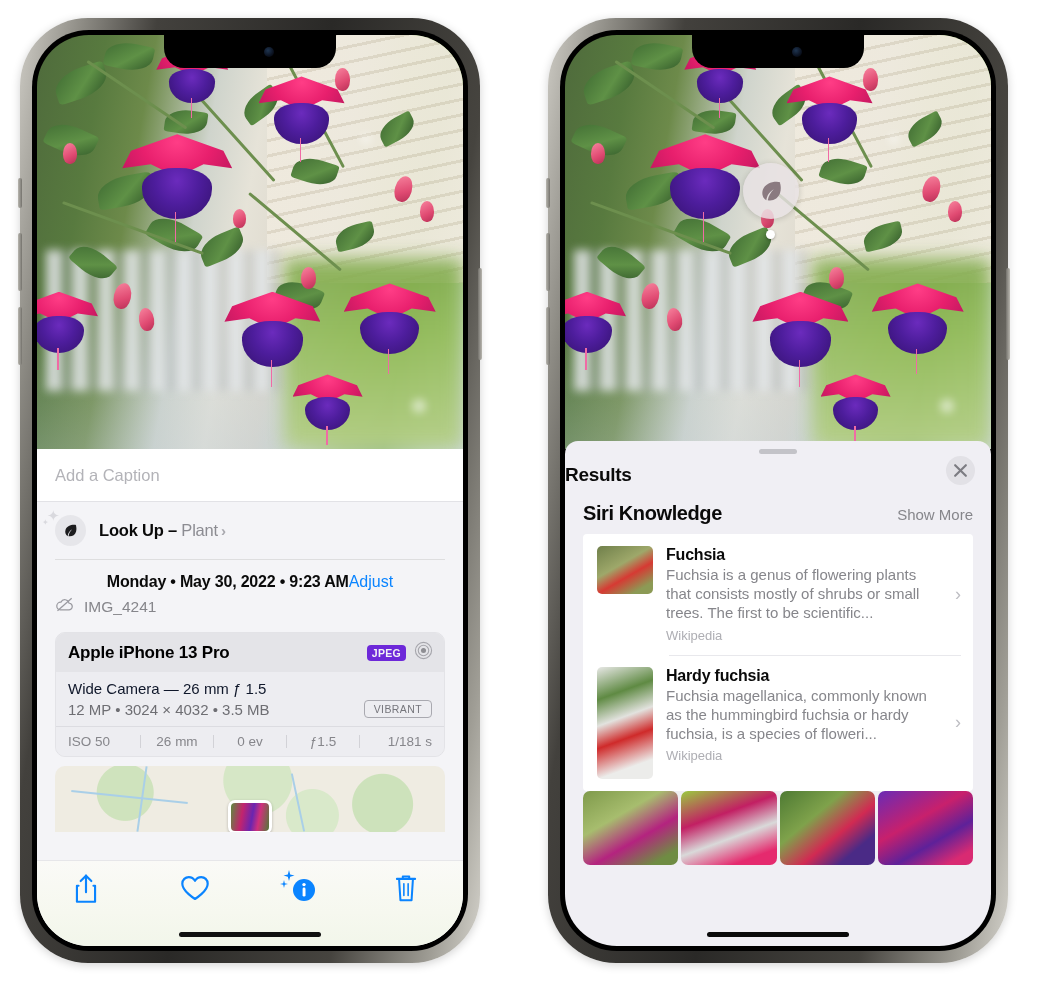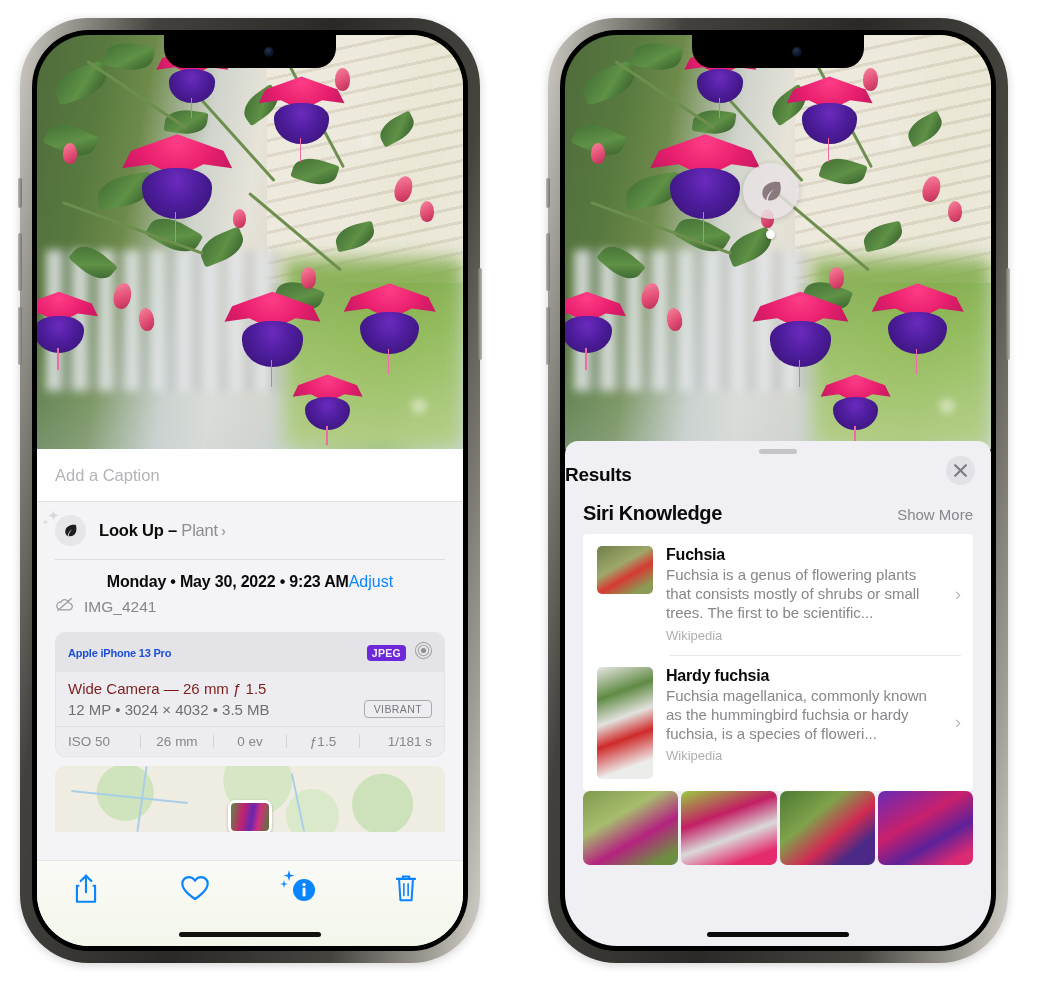--- a/index.html
+++ b/index.html
@@ -166,28 +166,28 @@
   .meta .fname { font-size: 15.5px; color: #86868b; }
 
   .cam-card {
     margin: 6px 18px 0 18px; border-radius: 10px; overflow: hidden;
     background: #ececf0; border: 1px solid #e3e3e7;
   }
   .cam-head {
     display: flex; align-items: center; justify-content: space-between;
     padding: 8px 11px 8px 12px; background: #e4e4e8;
   }
-  .cam-head .title { font-size: 11px; font-weight: bold; color: #1d4ed8; letter-spacing: -0.2px; }
+  .cam-head .title { font-size: 17px; font-weight: bold; color: #000000; letter-spacing: -0.2px; }
   .cam-head .right { display: flex; align-items: center; gap: 8px; }
   .pill-jpeg {
     background: #6d28d9; color: #f2f2f5; font-size: 10.5px; font-weight: bold;
     border-radius: 4px; padding: 2px 5px; letter-spacing: .3px;
   }
   .cam-body { padding: 8px 12px 8px 12px; background: #ededf1; }
-  .cam-body .l1 { font-size: 15px; color: #7f1d1d; }
+  .cam-body .l1 { font-size: 15px; color: #0f172a; }
   .cam-body .l2row { display: flex; align-items: center; justify-content: space-between; margin-top: 3px; }
   .cam-body .l2 { font-size: 15px; color: #6e6e73; }
   .pill-vibrant {
     border: 1px solid #a9a9b0; color: #76767c; font-size: 10.5px;
     border-radius: 4px; padding: 2px 9px; letter-spacing: .4px;
   }
   .cam-exif {
     display: flex; align-items: center; justify-content: space-between;
     padding: 7px 12px; border-top: 1px solid #dcdce1; background: #ededf1;
   }

